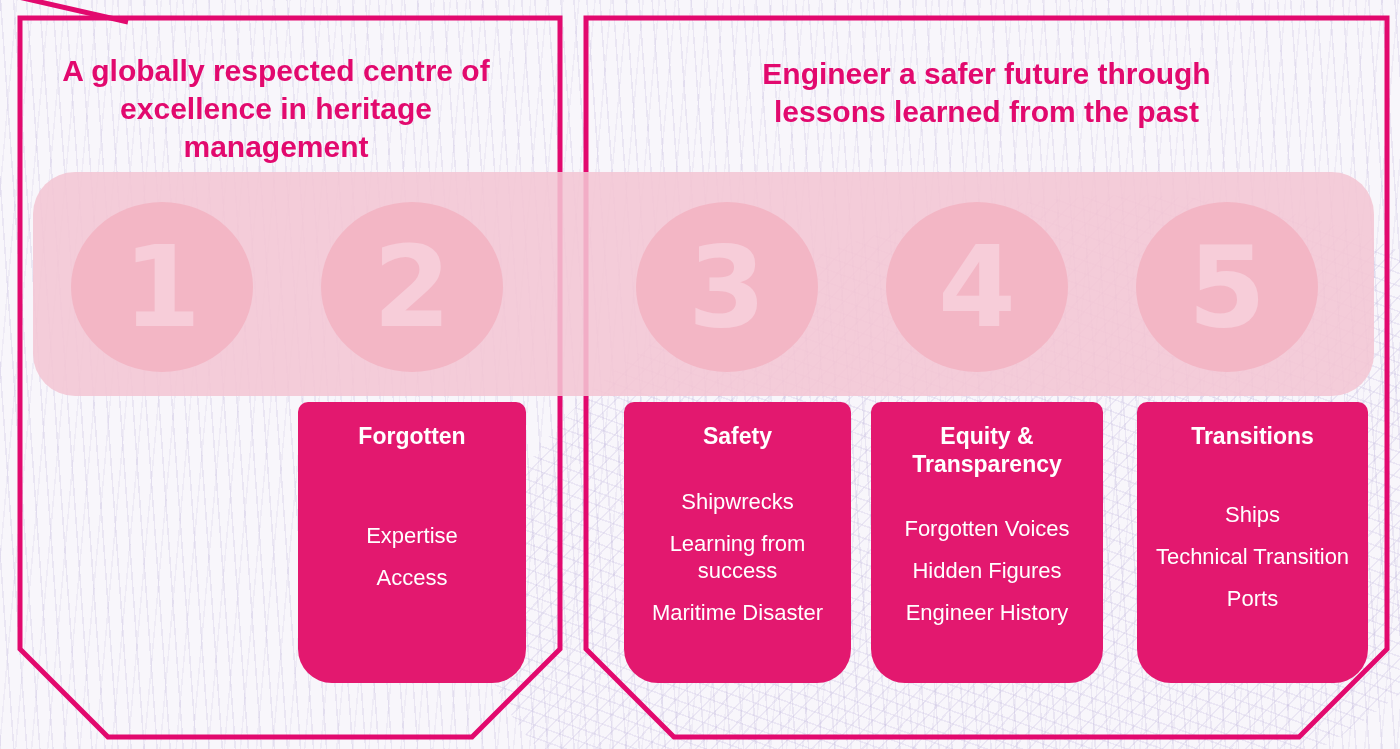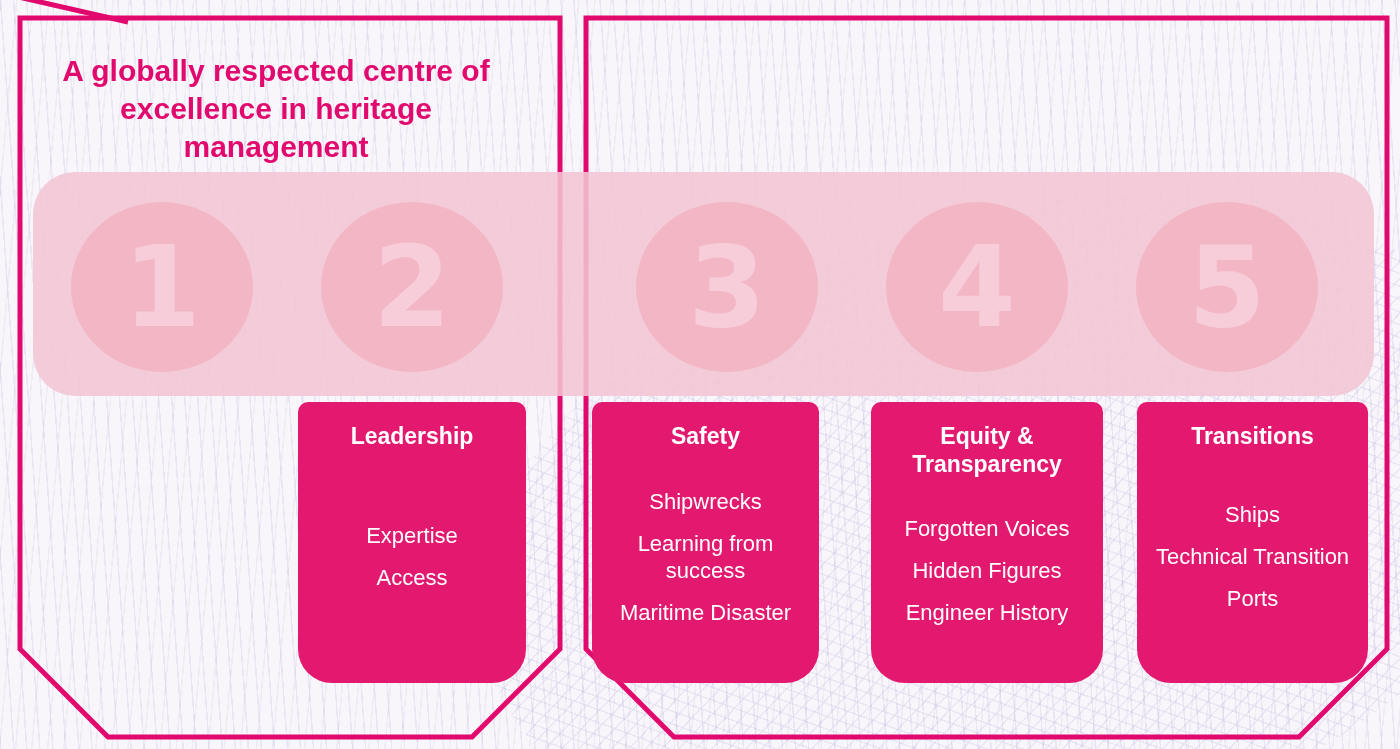--- a/index.html
+++ b/index.html
@@ -66,20 +66,23 @@
   <svg class="outlines" width="1400" height="749" viewBox="0 0 1400 749">
     <path class="shape" d="M 14,-4 L 128,22"></path>
     <polygon class="shape" points="20,18 560,18 560,649 472,737 108,737 20,649"></polygon>
     <polygon class="shape" points="586,18 1387,18 1387,649 1299,737 674,737 586,649"></polygon>
   </svg>
 
   <div class="panel-heading heading-left">
     <span class="heading-text">A globally respected centre of excellence in heritage management</span>
   </div>
 
+  <div class="panel-heading heading-right">
+    <span class="heading-text">Engineer a safer future through lessons learned from the past</span>
+  </div>
 
   <div class="band">
     <div class="step-circle" style="left:38px;">
       <span class="step-num">1</span>
     </div>
     <div class="step-circle" style="left:288px;">
       <span class="step-num">2</span>
     </div>
     <div class="step-circle" style="left:603px;">
       <span class="step-num">3</span>
@@ -87,28 +90,28 @@
     <div class="step-circle" style="left:853px;">
       <span class="step-num">4</span>
     </div>
     <div class="step-circle" style="left:1103px;">
       <span class="step-num">5</span>
     </div>
   </div>
 
 
   <div class="card" style="left:298px;width:228px;">
-    <div class="card-title">Leadership</div>
+    <div class="card-title">Forgotten</div>
     <div class="card-items">
       <div class="card-item">Expertise</div>
       <div class="card-item">Access</div>
     </div>
   </div>
 
-  <div class="card" style="left:592px;width:227px;">
+  <div class="card" style="left:624px;width:227px;">
     <div class="card-title">Safety</div>
     <div class="card-items">
       <div class="card-item">Shipwrecks</div>
       <div class="card-item">Learning from success</div>
       <div class="card-item">Maritime Disaster</div>
     </div>
   </div>
 
   <div class="card" style="left:871px;width:232px;">
     <div class="card-title">Equity &amp; Transparency</div>

